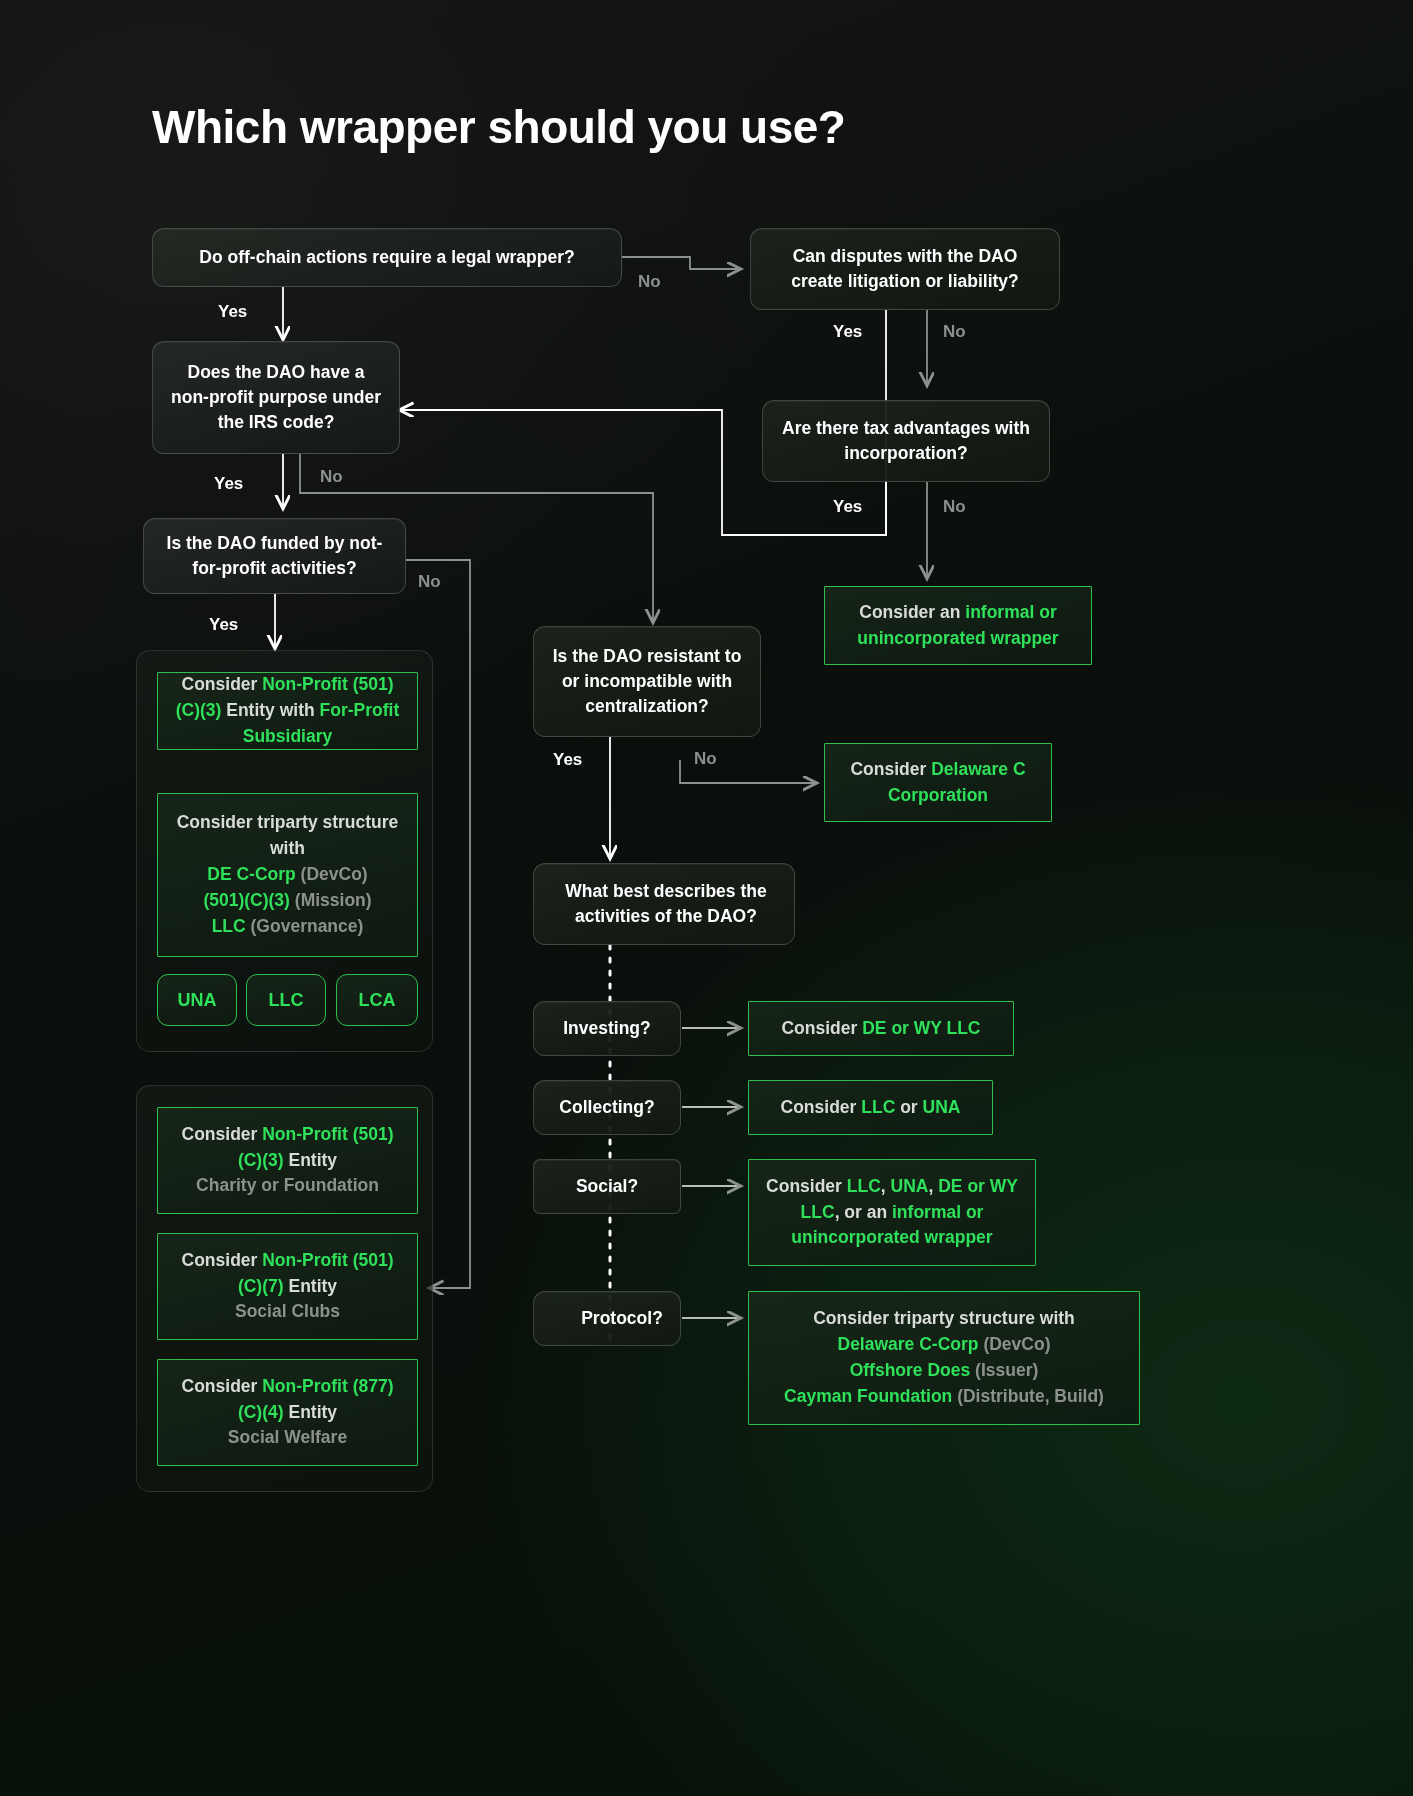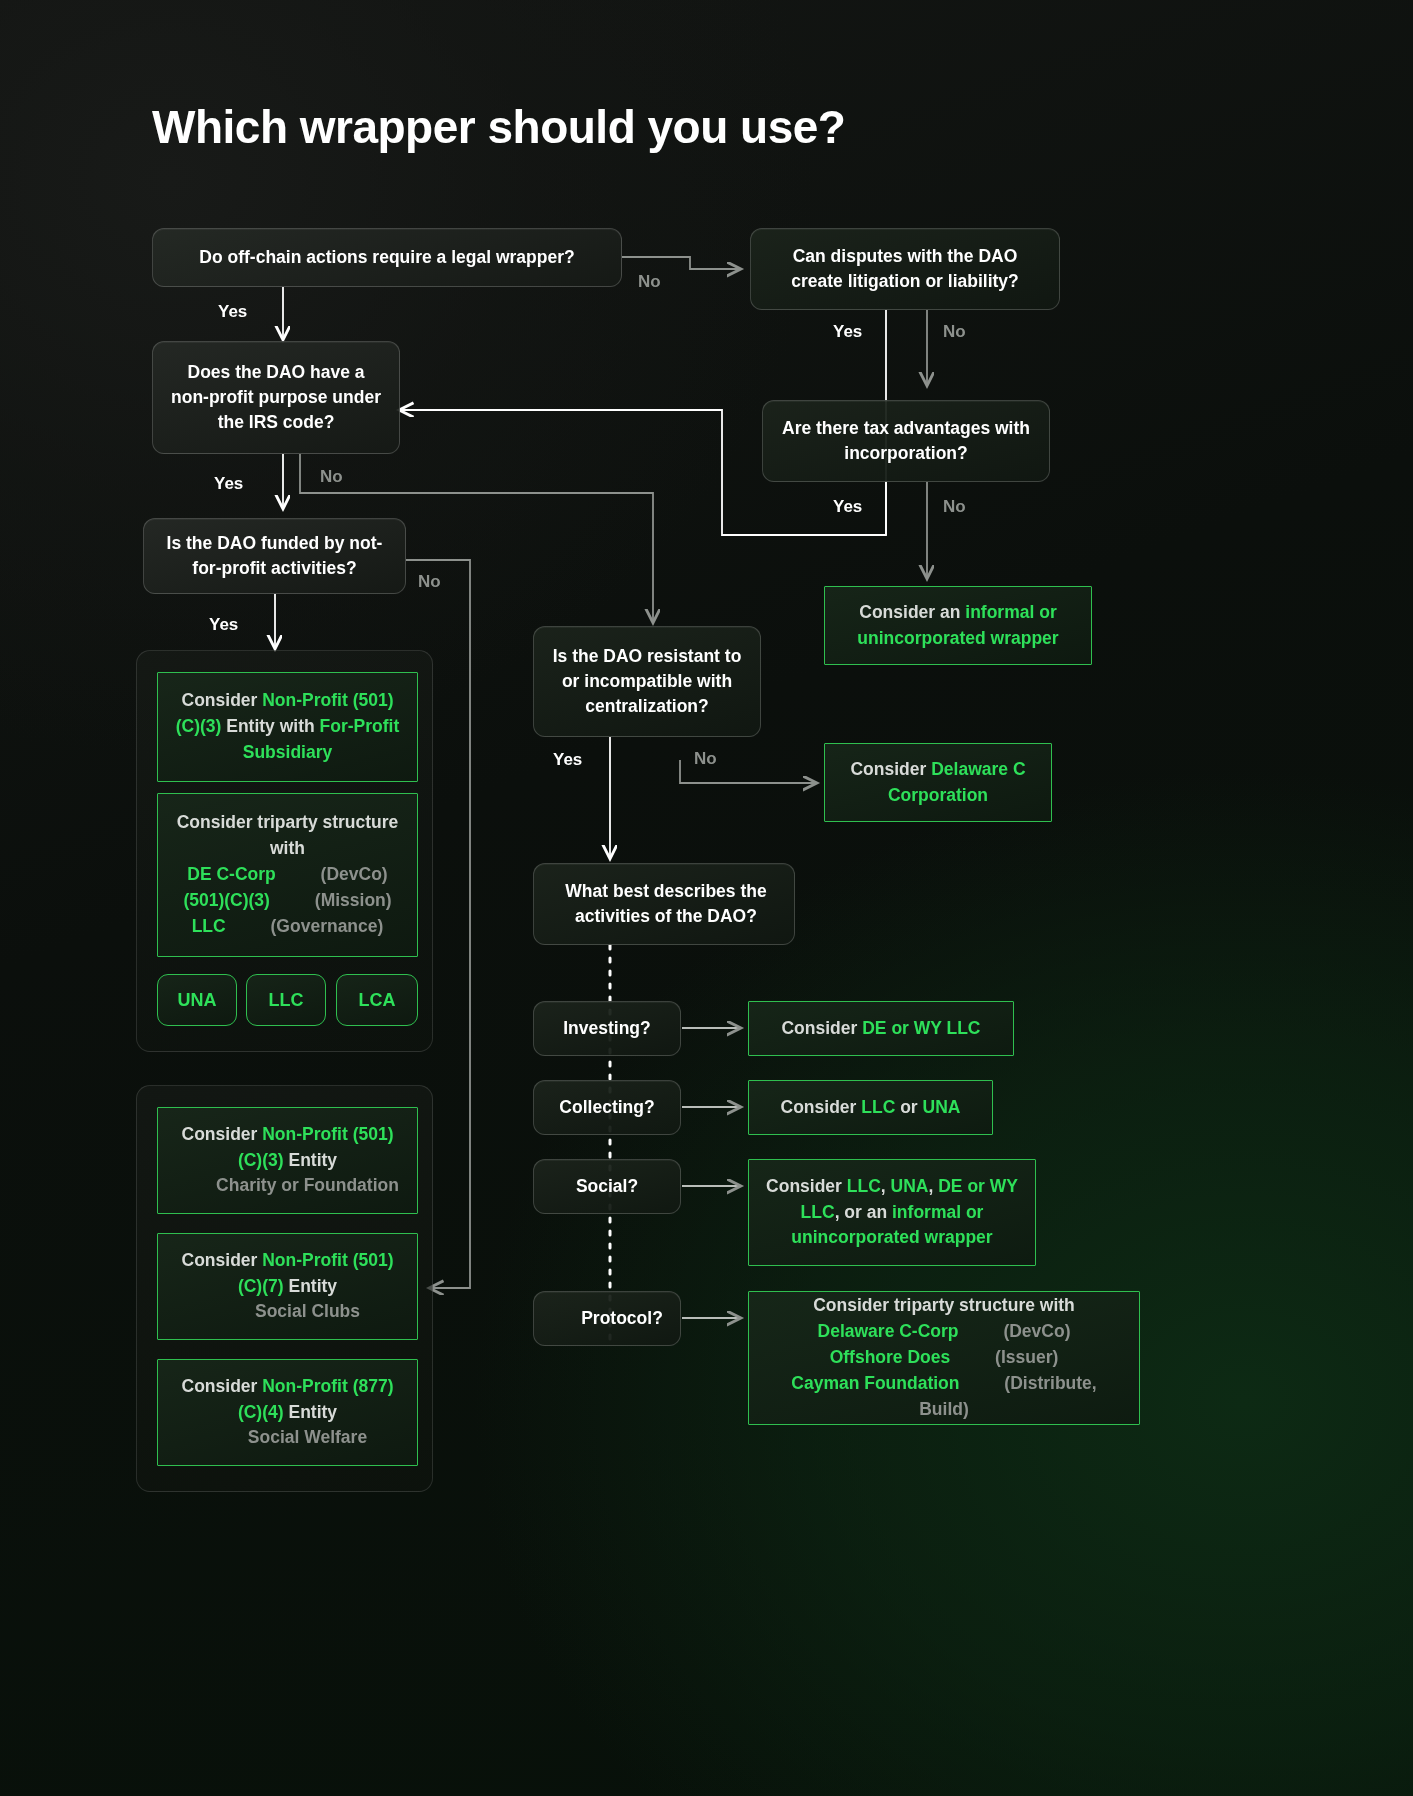--- a/index.html
+++ b/index.html
@@ -49,21 +49,21 @@
     border: 1px solid #2fbf4f;
     border-radius: 1px;
     background: linear-gradient(165deg, rgba(24,40,26,0.85) 0%, rgba(14,26,16,0.9) 100%);
     font-size: 17.5px; font-weight: 700; line-height: 1.48;
     display: flex; align-items: center; justify-content: center;
     text-align: center; padding: 10px 16px;
     color: #d6d9d6;
   }
   .g { color: #2ee05a; }
   .w { color: #d8dbd8; }
-  .dim { color: #8d918d; padding-left: 40px; }
+  .dim { color: #8d918d; }
 
   
   .group {
     position: absolute;
     border: 1px solid rgba(255,255,255,0.12);
     border-radius: 14px;
     background: linear-gradient(165deg, rgba(26,30,26,0.55) 0%, rgba(15,20,15,0.55) 100%);
   }
 
   
@@ -179,21 +179,21 @@
   </div>
 
   <div class="gnode" style="left:824px; top:743px; width:228px; height:79px;">
     <span>
       <span class="w">Consider </span><span class="g">Delaware C Corporation</span>
     </span>
   </div>
 
   <div class="group" style="left:136px; top:650px; width:297px; height:402px;"></div>
 
-  <div class="gnode" style="left:157px; top:672px; width:261px; height:110px;">
+  <div class="gnode" style="left:157px; top:672px; width:261px; height:78px;">
     <span>
       <span class="w">Consider </span><span class="g">Non-Profit (501)(C)(3)</span><span class="w"> Entity with </span><span class="g">For-Profit Subsidiary</span>
     </span>
   </div>
 
   <div class="gnode" style="left:157px; top:793px; width:261px; height:164px; align-items:center;">
     <span>
       <span class="w">Consider triparty structure with</span><br>
       <span class="g">DE C-Corp</span><span class="dim"> (DevCo)</span><br>
       <span class="g">(501)(C)(3)</span><span class="dim"> (Mission)</span><br>
@@ -227,21 +227,21 @@
       <span class="dim">Social Welfare</span>
     </span>
   </div>
 
   <div class="qnode dark2" style="left:533px; top:1001px; width:148px; height:55px;">
     <span>Investing?</span>
   </div>
   <div class="qnode dark2" style="left:533px; top:1080px; width:148px; height:55px;">
     <span>Collecting?</span>
   </div>
-  <div class="qnode dark2" style="left:533px; top:1159px; width:148px; height:55px;">
+  <div class="qnode dark2" style="left:533px; top:1159px; width:148px; height:55px;border-radius:7px;">
     <span>Social?</span>
   </div>
   <div class="qnode dark2" style="left:533px; top:1291px; width:148px; height:55px;padding-left:46px;">
     <span>Protocol?</span>
   </div>
 
   <div class="gnode" style="left:748px; top:1001px; width:266px; height:55px;">
     <span>
       <span class="w">Consider </span><span class="g">DE or WY LLC</span>
     </span>

